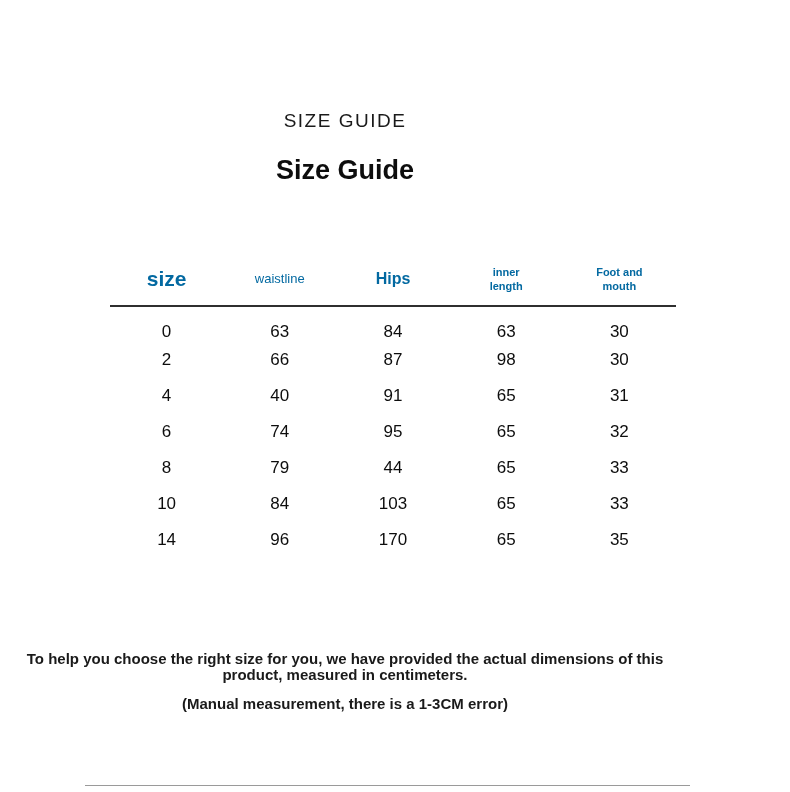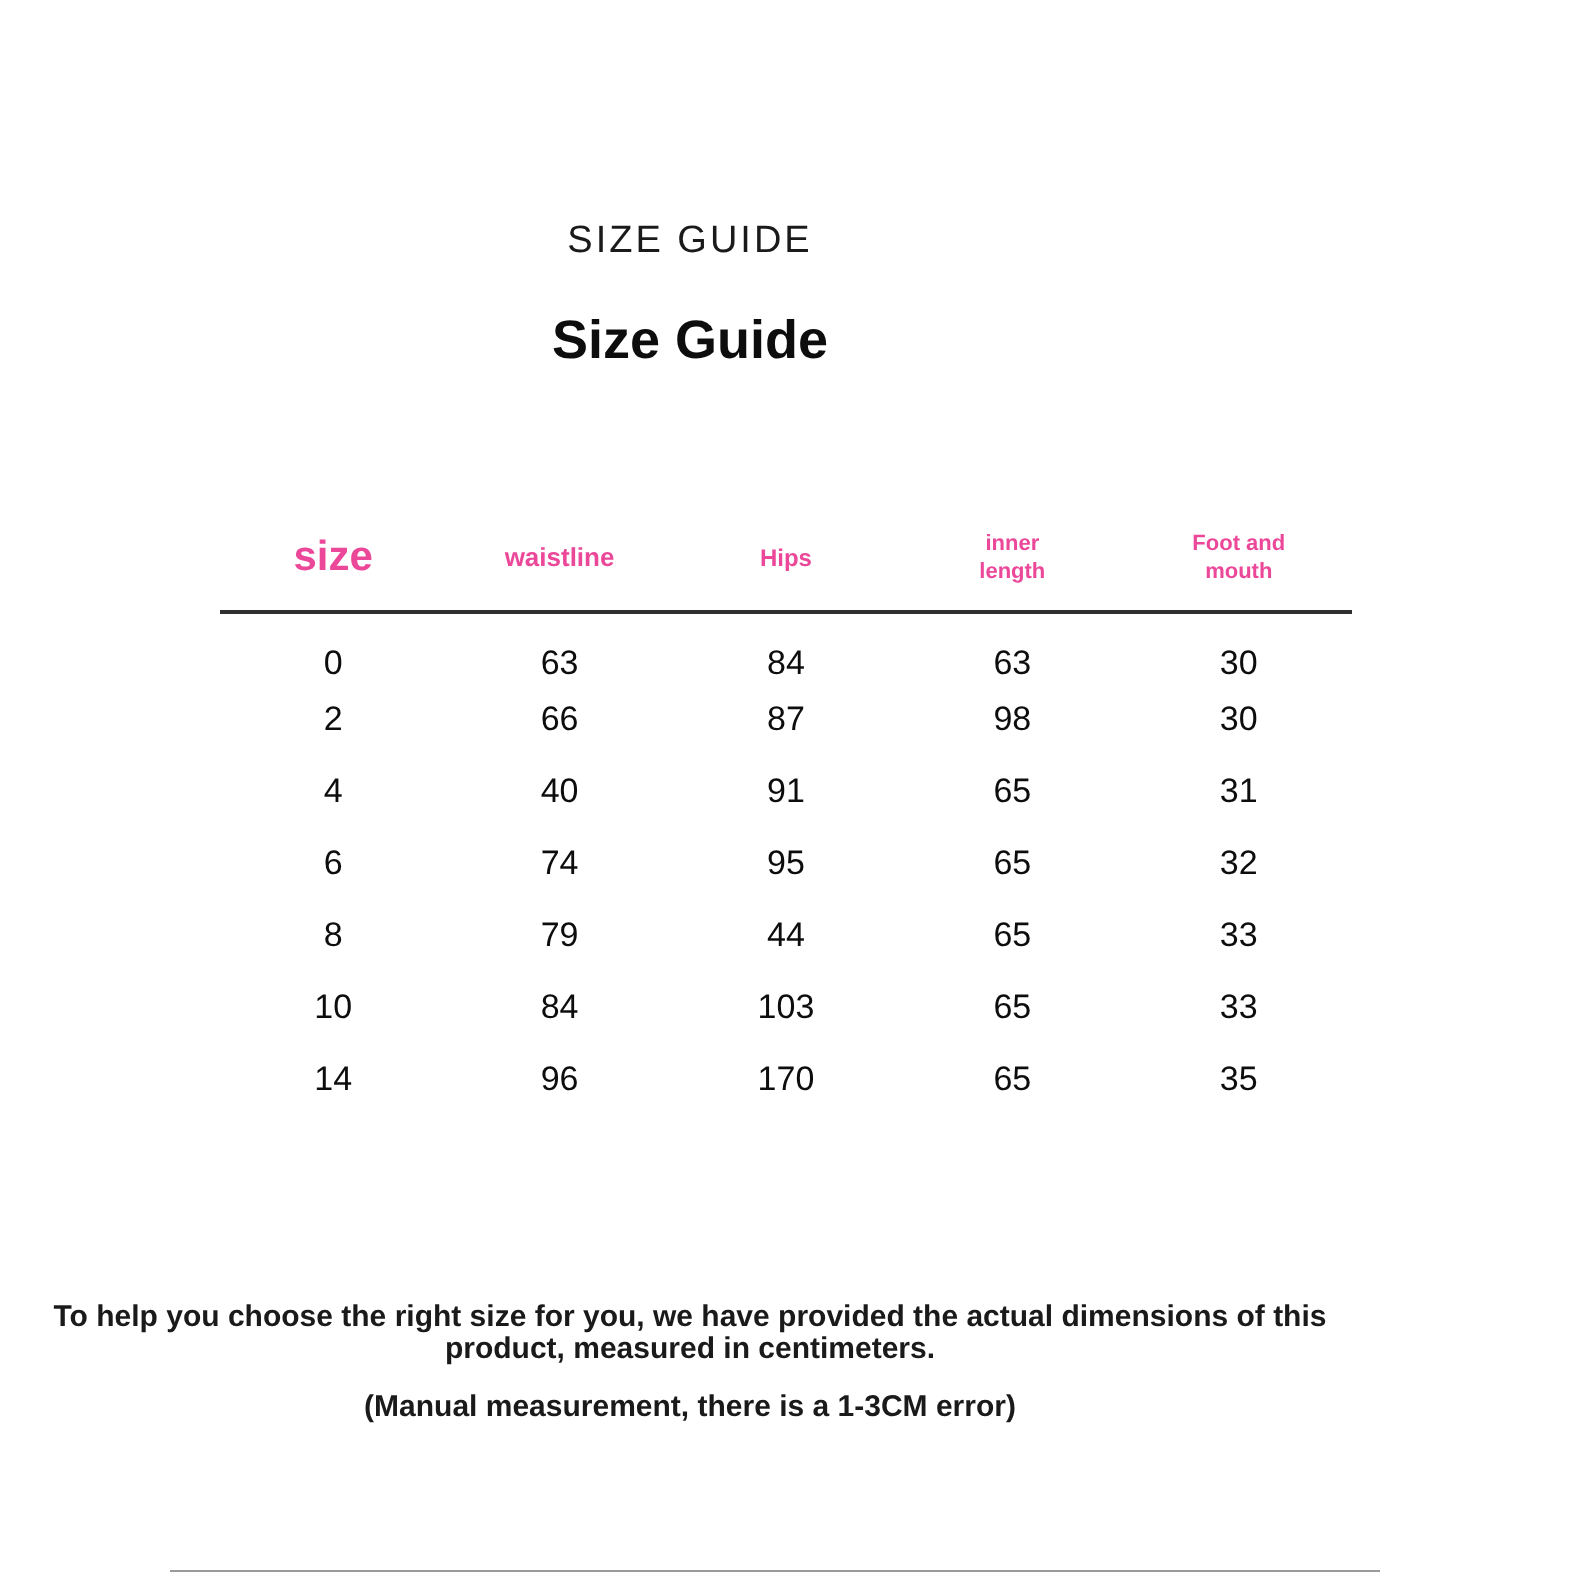--- a/index.html
+++ b/index.html
@@ -51,25 +51,25 @@
   table.size-table td {
     width: 20%;
     text-align: center;
     padding: 0;
   }
   thead th {
     height: 54px;
     vertical-align: middle;
     border-bottom: 2px solid #2f2f2f;
     padding-bottom: 8px;
-    color: #ec4899;
+    color: #0369a1;
   }
   th.th-size { font-size: 21px; font-weight: 700; }
-  th.th-waist { font-size: 13px; font-weight: 700; }
-  th.th-hips { font-size: 12px; font-weight: 700; }
+  th.th-waist { font-size: 13px; font-weight: 400; }
+  th.th-hips { font-size: 16px; font-weight: 700; }
   th.th-small { font-size: 11px; font-weight: 600; line-height: 14px; }
   th.th-small .wrap {
     display: inline-block;
     width: 58px;
   }
   tbody td {
     height: 36px;
     font-size: 17px;
     font-weight: 400;
     color: #0d0d0d;

